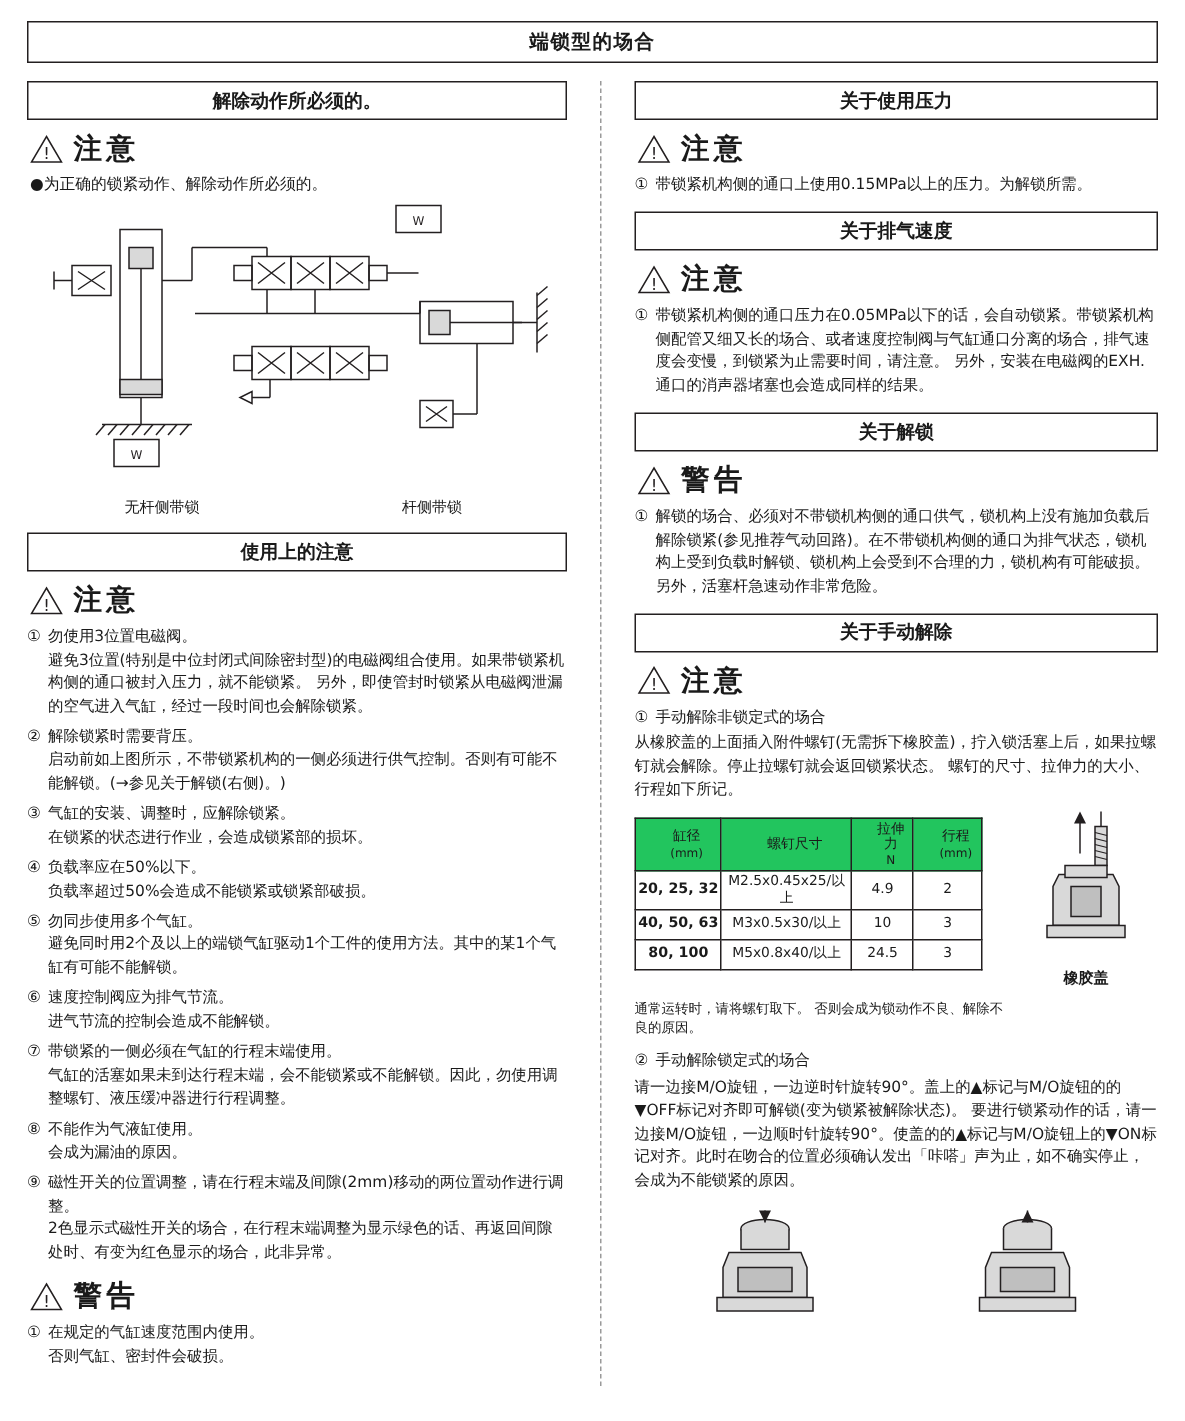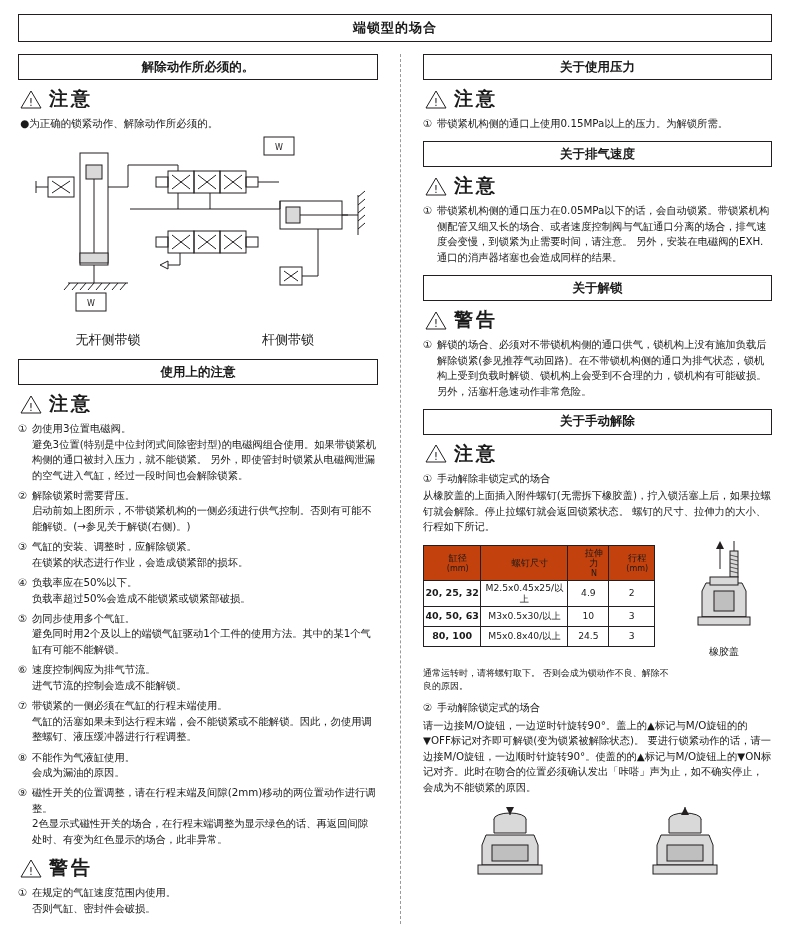--- a/index.html
+++ b/index.html
@@ -61,40 +61,40 @@
   }
   ol.numlist>li .cm{position:absolute;left:0;top:0;font-size:10.3px;}
   ol.numlist>li .sub{display:block;text-indent:0;}
 
   .plainpara{font-size:10.3px;line-height:1.5;margin:2px 0 6px 0;}
   .plainpara.indent{padding-left:14px;position:relative;}
   .plainpara .cm{position:absolute;left:0;top:0;}
 
   
   .circuit-wrap{margin:4px 0 2px 0;}
-  .circuit-labels{display:flex;font-size:13px;margin-top:2px;font-family:Liberation Serif, serif;}
+  .circuit-labels{display:flex;font-size:10px;margin-top:2px;font-family:Liberation Serif, serif;}
   .circuit-labels span{flex:1;text-align:center;}
 
   
   table.spec{
     border-collapse:collapse;margin-top:6px;font-size:9.2px;
     width:232px;
   }
   table.spec th,table.spec td{
     border:1px solid #231f20;text-align:center;padding:2px 1px;
     line-height:1.15;
   }
-  table.spec thead th{background:#c2410c;font-weight:normal;height:26px;padding-left:12px;}
+  table.spec thead th{background:#22c55e;font-weight:normal;height:26px;padding-left:12px;}
   table.spec thead th .u{display:block;font-size:8px;}
   table.spec tbody td{height:15px;}
   table.spec tbody td.first{font-weight:bold;font-size:9.5px;}
   .tbl-row{display:flex;align-items:flex-start;gap:6px;}
   .tbl-note{font-size:9px;line-height:1.4;margin-top:20px;}
 
-  .rubber-label{font-size:10px;margin-top:6px;}
+  .rubber-label{font-size:10px;margin-top:6px;font-weight:bold;}
 
   
   .lockfig{margin-top:8px;}
   .lockfig-top{display:flex;align-items:center;justify-content:center;gap:4px;font-size:10.5px;}
   .lockfig-bottom{display:flex;justify-content:space-around;font-size:10.5px;margin-top:2px;}
 
   svg{overflow:visible;}
   .stroke{fill:none;stroke:#231f20;stroke-width:1;}
   .fillgray{fill:#d9d9d9;stroke:#231f20;stroke-width:1;}
 </style>

